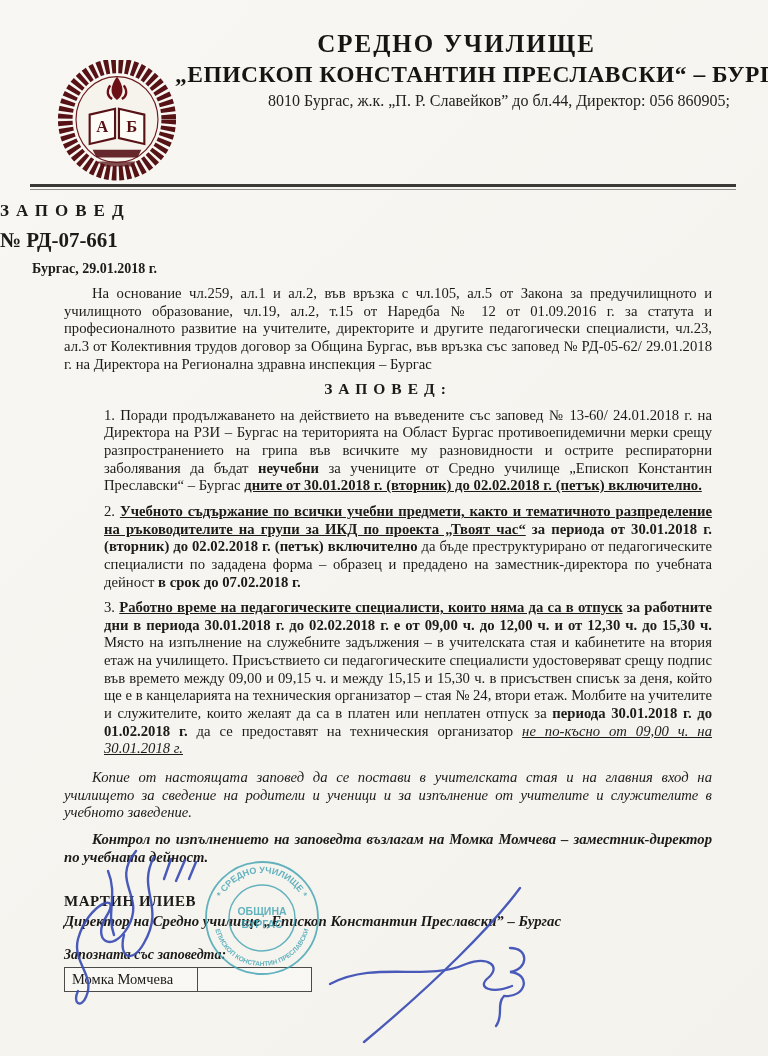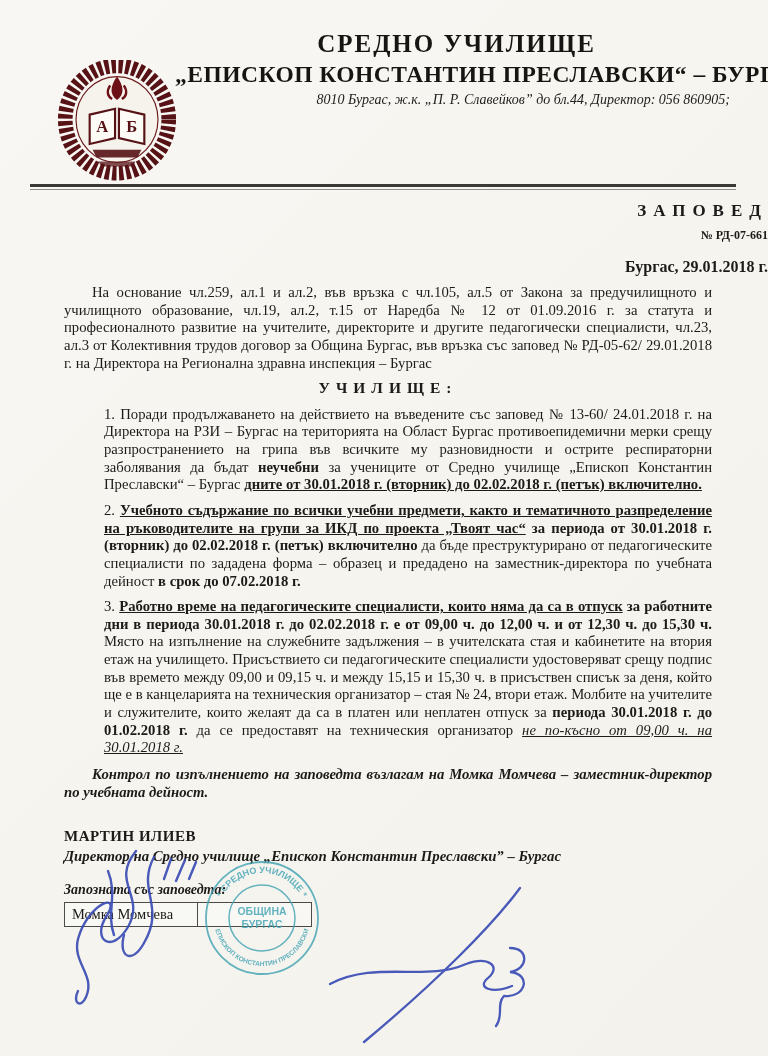--- a/index.html
+++ b/index.html
@@ -9,27 +9,27 @@
     background:linear-gradient(135deg,#f8f7f3 0%, #f5f4ef 55%, #f3f2ec 100%);
     font-family:"Liberation Serif","DejaVu Serif",serif;
     color:#1c1b19; overflow:hidden;
   }
   
   .header { position:relative; height:148px; }
   .logo { position:absolute; left:52px; top:30px; width:130px; height:122px; }
   .titles { margin:30px 30px 0 175px; text-align:center; }
   .school-line1 { font-size:25px; font-weight:bold; letter-spacing:2px; color:#171513; }
   .school-line2 { font-size:23.5px; font-weight:bold; letter-spacing:0.5px; color:#171513; margin-top:3px; white-space:nowrap; }
-  .contacts { margin:4px 38px 0 0; text-align:right; font-style:italic; font-size:14px; line-height:1.18; color:#23221f; }
+  .contacts { margin:4px 38px 0 0; text-align:right; font-size:16px; line-height:1.18; color:#23221f; }
   .rule { margin:6px 32px 0 30px; height:6px; border-top:3px solid #39383534; border-top:3px solid #3a3935; border-bottom:1px solid #8e8d89; }
   
-  .doc-head { text-align:right; margin-top:11px; }
+  .doc-head { text-align:left; margin-top:11px; }
   .doc-type { font-size:17px; font-weight:bold; letter-spacing:7px; }
-  .doc-number { font-size:12px; font-weight:bold; margin-top:7px; }
-  .doc-place-date { font-size:16px; font-weight:bold; margin-top:15px; }
+  .doc-number { font-size:21px; font-weight:bold; margin-top:7px; }
+  .doc-place-date { font-size:14px; font-weight:bold; margin-top:8px;padding-left:32px; }
   
   .content { margin:8px 56px 0 64px; font-size:14.7px; line-height:1.2; text-align:justify; }
   .preamble { text-indent:28px; }
   .command-heading { text-align:center; font-size:15.5px; font-weight:bold; letter-spacing:6px; margin-top:7px; }
   p.item { margin-top:8px;margin-left:40px; }
   .b { font-weight:bold; }
   .u { text-decoration:underline;font-style:italic; }
   .bu { font-weight:bold; text-decoration:underline; }
   p.note-italic { margin-top:11px; font-style:italic; text-indent:28px; }
   p.control { margin-top:9px; font-style:italic; font-weight:bold; text-indent:28px; }
@@ -91,29 +91,30 @@
   <div class="doc-head">
     <div class="doc-type">ЗАПОВЕД</div>
     <div class="doc-number">№ РД-07-661</div>
     <div class="doc-place-date">Бургас, 29.01.2018 г.</div>
   </div>
 
   <div class="content">
 
     <p class="preamble">На основание чл.259, ал.1 и ал.2, във връзка с чл.105, ал.5 от Закона за предучилищното и училищното образование, чл.19, ал.2, т.15 от Наредба № 12 от 01.09.2016 г. за статута и професионалното развитие на учителите, директорите и другите педагогически специалисти, чл.23, ал.3 от Колективния трудов договор за Община Бургас, във връзка със заповед № РД-05-62/ 29.01.2018 г. на Директора на Регионална здравна инспекция – Бургас</p>
 
-    <div class="command-heading">УЧИЛИЩЕ:</div>
+    <div class="command-heading">ЗАПОВЕД:</div>
 
     <p class="item"><span>1. Поради продължаването на действието на въведените със заповед № 13-60/ 24.01.2018 г. на Директора на РЗИ – Бургас на територията на Област Бургас противоепидемични мерки срещу разпространението на грипа във всичките му разновидности и острите респираторни заболявания да бъдат </span><span class="b">неучебни</span><span> за учениците от Средно училище „Епископ Константин Преславски“ – Бургас </span><span class="bu">дните от 30.01.2018 г. (вторник) до 02.02.2018 г. (петък) включително.</span></p>
 
     <p class="item"><span>2. </span><span class="bu">Учебното съдържание по всички учебни предмети, както и тематичното разпределение на ръководителите на групи за ИКД по проекта „Твоят час“</span><span class="b"> за периода от 30.01.2018 г. (вторник) до 02.02.2018 г. (петък) включително</span><span> да бъде преструктурирано от педагогическите специалисти по зададена форма – образец и предадено на заместник-директора по учебната дейност </span><span class="b">в срок до 07.02.2018 г.</span></p>
 
     <p class="item"><span>3. </span><span class="bu">Работно време на педагогическите специалисти, които няма да са в отпуск</span><span class="b"> за работните дни в периода 30.01.2018 г. до 02.02.2018 г. е от 09,00 ч. до 12,00 ч. и от 12,30 ч. до 15,30 ч.</span><span> Място на изпълнение на служебните задължения – в учителската стая и кабинетите на втория етаж на училището. Присъствието си педагогическите специалисти удостоверяват срещу подпис във времето между 09,00 и 09,15 ч. и между 15,15 и 15,30 ч. в присъствен списък за деня, който ще е в канцеларията на техническия организатор – стая № 24, втори етаж. Молбите на учителите и служителите, които желаят да са в платен или неплатен отпуск за </span><span class="b">периода 30.01.2018 г. до 01.02.2018 г.</span><span>  да се предоставят на техническия организатор </span><span class="u">не по-късно от 09,00 ч. на 30.01.2018 г.</span></p>
 
 
+    <p class="note-italic">Копие от настоящата заповед да се постави в учителската стая и на главния вход на училището за сведение на родители и ученици и за изпълнение от учителите и служителите в учебното заведение.</p>
 
     <p class="control">Контрол по изпълнението на заповедта възлагам на Момка Момчева – заместник-директор по учебната дейност.</p>
   </div>
 
   <div class="sig-block">
     <div class="sig-name">МАРТИН ИЛИЕВ</div>
     <div class="sig-title">Директор на Средно училище „Епископ Константин Преславски” – Бургас</div>
     <div class="ack-label">Запозната със заповедта:</div>
     <table class="ack-table">
       <tbody>

